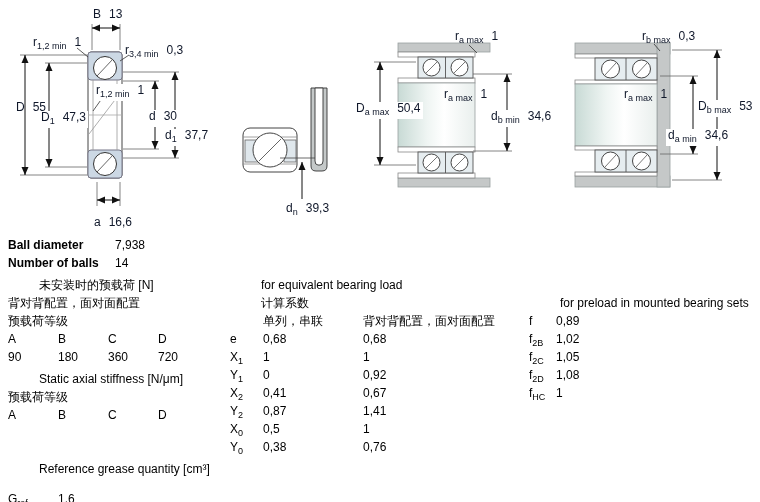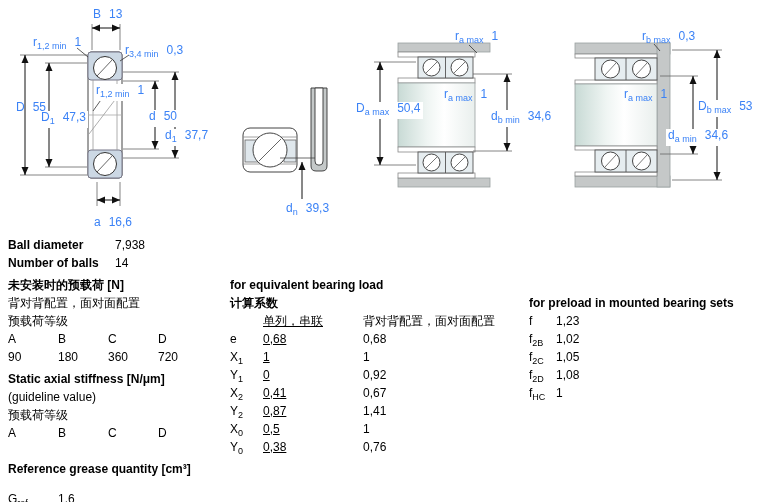--- a/index.html
+++ b/index.html
@@ -1,29 +1,29 @@
 <!DOCTYPE html>
 <html><head>
 <meta charset="utf-8">
 <style>
   html,body {margin:0; padding:0; background:#fff;}
   body {font-family:"Liberation Sans", sans-serif; font-size:12px; color:#000;}
   .canvas {position:relative; width:760px; height:502px; background:#fff; overflow:hidden;}
   svg {position:absolute; left:0; top:0;}
-  .lbl {position:absolute; font-size:12px; line-height:13px; white-space:nowrap; color:#3b82f6;}
+  .lbl {position:absolute; font-size:12px; line-height:13px; white-space:nowrap; color:#0f172a;}
   .lbl .val {margin-left:8px;}
   .wbg {background:#fff; padding:0 2px;}
   sub {font-size:9px;}
   .sec {position:absolute; font-size:12px; white-space:nowrap;}
   .sec > div {height:18px; line-height:18px;}
-  .bold {font-weight:bold;}
+  .bold {font-weight:normal;margin-left:31px;}
   .kv .k {display:inline-block; width:107px; font-weight:bold;}
   .cols4 span {display:inline-block; width:50px;}
   .c0 {display:inline-block; width:33px;}
-  .c1 {display:inline-block; width:100px;text-decoration:underline;}
+  .c1 {display:inline-block; width:100px;}
   .f0 {display:inline-block; width:27px;}
   .g0 {display:inline-block; width:50px;margin-top:12px;}
 </style>
 </head>
 <body>
 
 <div class="canvas">
 
   <svg width="760" height="502" viewBox="0 0 760 502">
     <defs>
@@ -160,21 +160,21 @@
       <line x1="654" y1="44" x2="660" y2="51" stroke="#333" stroke-width="0.8"></line>
     </g>
   </svg>
 
   <div class="lbl" style="left:93px;top:8px"><span>B</span><sub></sub><span class="val">13</span></div>
   <div class="lbl" style="left:33px;top:36px"><span>r</span><sub>1,2 min</sub><span class="val">1</span></div>
   <div class="lbl" style="left:125px;top:44px"><span>r</span><sub>3,4 min</sub><span class="val">0,3</span></div>
   <div class="lbl" style="left:16px;top:101px"><span>D</span><sub></sub><span class="val">55</span></div>
   <div class="lbl wbg" style="left:39px;top:111px"><span>D</span><sub>1</sub><span class="val">47,3</span></div>
   <div class="lbl wbg" style="left:94px;top:84px"><span>r</span><sub>1,2 min</sub><span class="val">1</span></div>
-  <div class="lbl wbg" style="left:147px;top:110px"><span>d</span><sub></sub><span class="val">50</span></div>
+  <div class="lbl wbg" style="left:147px;top:110px"><span>d</span><sub></sub><span class="val">30</span></div>
   <div class="lbl wbg" style="left:163px;top:129px"><span>d</span><sub>1</sub><span class="val">37,7</span></div>
   <div class="lbl" style="left:94px;top:216px"><span>a</span><sub></sub><span class="val">16,6</span></div>
 
   <div class="lbl" style="left:286px;top:202px"><span>d</span><sub>n</sub><span class="val">39,3</span></div>
 
   <div class="lbl" style="left:455px;top:30px"><span>r</span><sub>a max</sub><span class="val">1</span></div>
   <div class="lbl wbg" style="left:354px;top:102px"><span>D</span><sub>a max</sub><span class="val">50,4</span></div>
   <div class="lbl" style="left:444px;top:88px"><span>r</span><sub>a max</sub><span class="val">1</span></div>
   <div class="lbl wbg" style="left:489px;top:110px"><span>d</span><sub>b min</sub><span class="val">34,6</span></div>
 
@@ -191,21 +191,20 @@
   <div class="sec" style="left:8px;top:276px">
     <div class="bold">未安装时的预载荷 [N]</div>
     <div>背对背配置，面对面配置</div>
     <div>预载荷等级</div>
     <div class="cols4"><span>A</span><span>B</span><span>C</span><span>D</span></div>
     <div class="cols4"><span>90</span><span>180</span><span>360</span><span>720</span></div>
   </div>
 
   <div class="sec" style="left:8px;top:370px">
     <div class="bold">Static axial stiffness [N/μm]</div>
-    <div>(guideline value)</div>
     <div>预载荷等级</div>
     <div class="cols4"><span>A</span><span>B</span><span>C</span><span>D</span></div>
   </div>
 
   <div class="sec" style="left:8px;top:460px">
     <div class="bold">Reference grease quantity [cm³]</div>
     <div><span class="g0"><span>G</span><sub>ref</sub></span><span>1,6</span></div>
   </div>
 
   <div class="sec" style="left:230px;top:276px">
@@ -216,20 +215,20 @@
     <div><span class="c0"><span>X</span><sub>1</sub></span><span class="c1">1</span><span>1</span></div>
     <div><span class="c0"><span>Y</span><sub>1</sub></span><span class="c1">0</span><span>0,92</span></div>
     <div><span class="c0"><span>X</span><sub>2</sub></span><span class="c1">0,41</span><span>0,67</span></div>
     <div><span class="c0"><span>Y</span><sub>2</sub></span><span class="c1">0,87</span><span>1,41</span></div>
     <div><span class="c0"><span>X</span><sub>0</sub></span><span class="c1">0,5</span><span>1</span></div>
     <div><span class="c0"><span>Y</span><sub>0</sub></span><span class="c1">0,38</span><span>0,76</span></div>
   </div>
 
   <div class="sec" style="left:529px;top:294px">
     <div class="bold">for preload in mounted bearing sets</div>
-    <div><span class="f0"><span>f</span><sub></sub></span><span>1,23</span></div>
+    <div><span class="f0"><span>f</span><sub></sub></span><span>0,89</span></div>
     <div><span class="f0"><span>f</span><sub>2B</sub></span><span>1,02</span></div>
     <div><span class="f0"><span>f</span><sub>2C</sub></span><span>1,05</span></div>
     <div><span class="f0"><span>f</span><sub>2D</sub></span><span>1,08</span></div>
     <div><span class="f0"><span>f</span><sub>HC</sub></span><span>1</span></div>
   </div>
 
 </div>
 
 </body></html>

